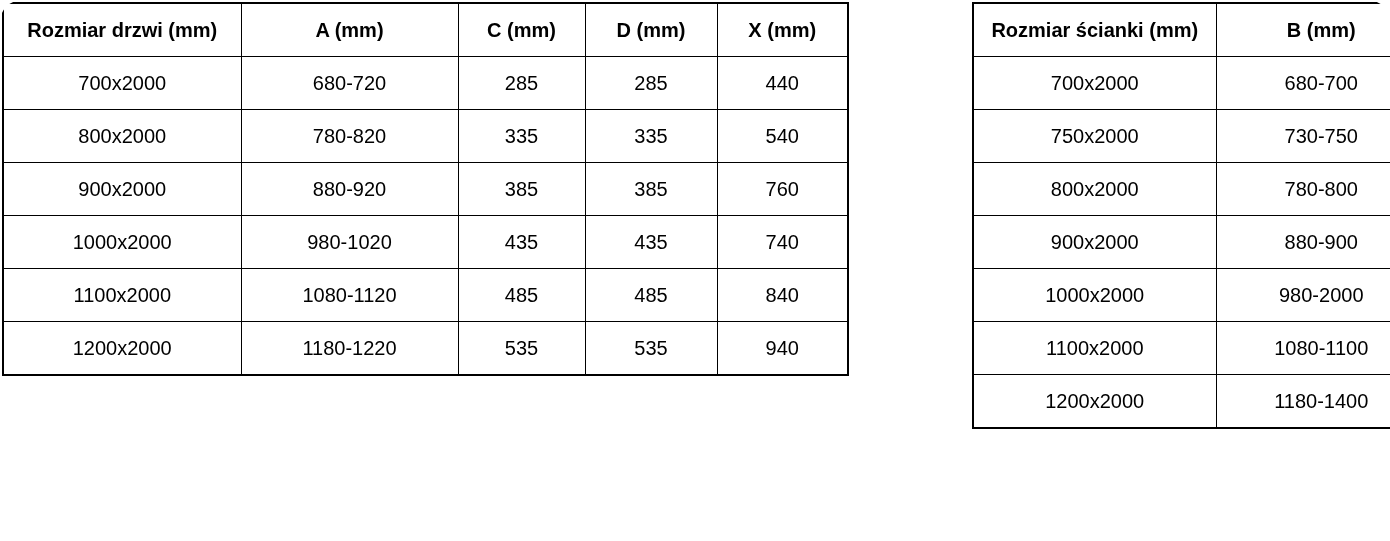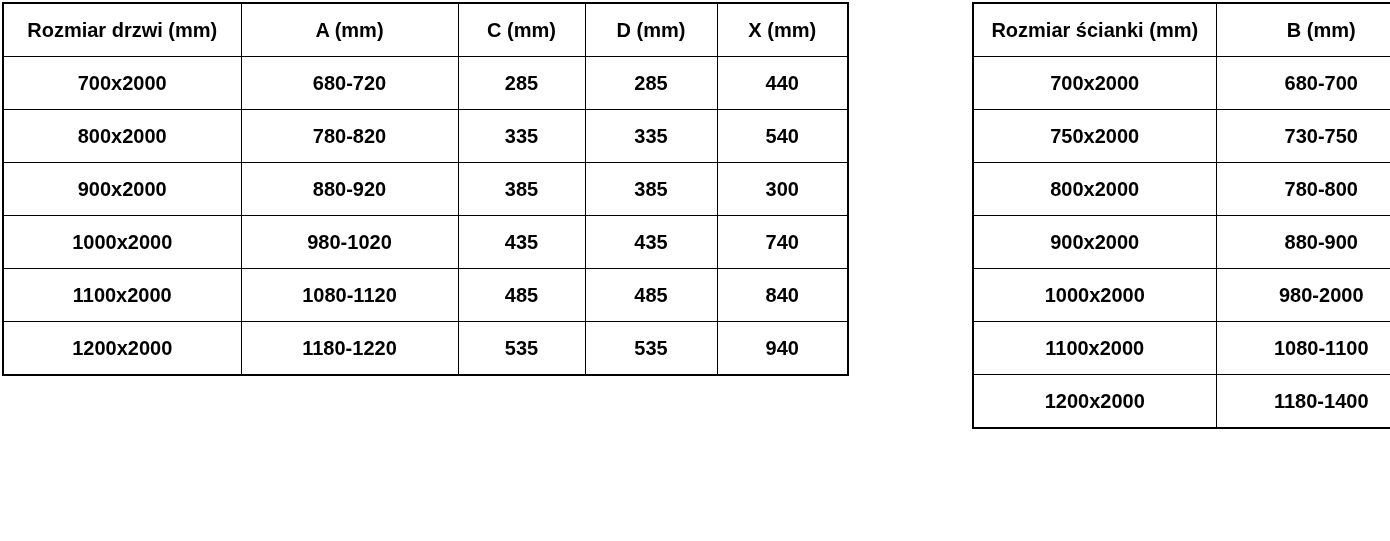--- a/index.html
+++ b/index.html
@@ -8,20 +8,21 @@
     background: #ffffff;
   }
   .page {
     position: relative;
     width: 1390px;
     height: 541px;
     background: #ffffff;
     font-family: "Liberation Sans", sans-serif;
     color: #000000;
     overflow: hidden;
+    border-radius: 22px;
   }
   table.dim-table {
     position: absolute;
     border-collapse: collapse;
     table-layout: fixed;
     border: 2px solid #000000;
     background: #ffffff;
   }
   table.dim-table th,
   table.dim-table td {
@@ -33,21 +34,21 @@
     line-height: 1;
     color: #000000;
     overflow: hidden;
     white-space: nowrap;
   }
   table.dim-table th {
     font-weight: bold;
     height: 52px;
   }
   table.dim-table td {
-    font-weight: bold;
+    font-weight: normal;
     height: 52px;
   }
   #table-doors {
     left: 2px;
     top: 2px;
     width: 845px;
   }
   #table-walls {
     left: 972px;
     top: 2px;
@@ -95,21 +96,21 @@
           <td>780-820</td>
           <td>335</td>
           <td>335</td>
           <td>540</td>
         </tr>
         <tr>
           <td>900x2000</td>
           <td>880-920</td>
           <td>385</td>
           <td>385</td>
-          <td>300</td>
+          <td>760</td>
         </tr>
         <tr>
           <td>1000x2000</td>
           <td>980-1020</td>
           <td>435</td>
           <td>435</td>
           <td>740</td>
         </tr>
         <tr>
           <td>1100x2000</td>

